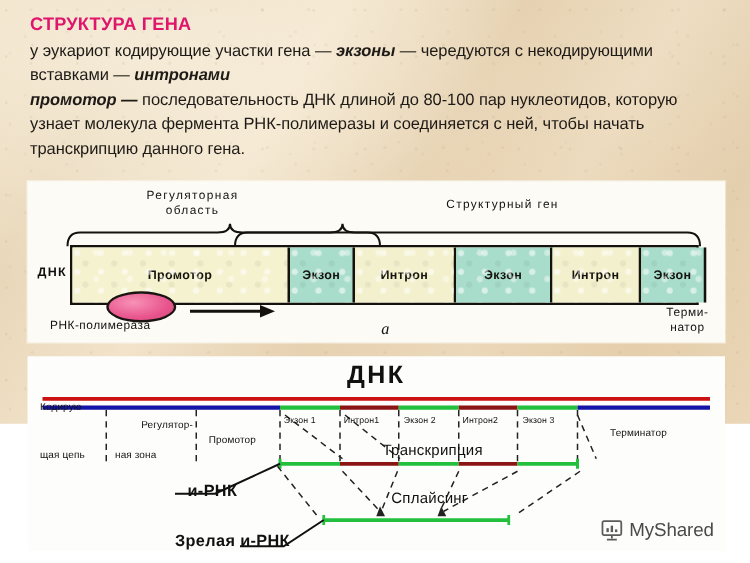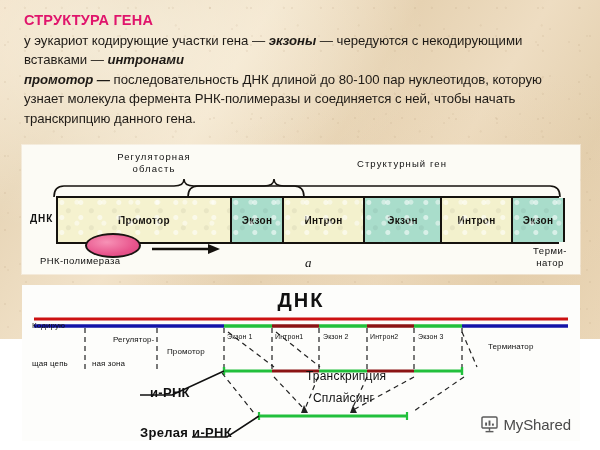--- a/index.html
+++ b/index.html
@@ -246,21 +246,21 @@
     <div class="p2-txt" style="left:70px; top:50px;padding-left:21px;">Регулятор-</div>
     <div class="p2-txt" style="left:70px; top:74px;text-align:center;">ная зона</div>
     <div class="p2-txt" style="left:145px; top:62px;">Промотор</div>
     <div class="p2-txt sm" style="left:205px; top:48px;">Экзон 1</div>
     <div class="p2-txt sm" style="left:253px; top:48px;">Интрон1</div>
     <div class="p2-txt sm" style="left:301px; top:48px;">Экзон 2</div>
     <div class="p2-txt sm" style="left:348px; top:48px;">Интрон2</div>
     <div class="p2-txt sm" style="left:396px; top:48px;">Экзон 3</div>
     <div class="p2-txt" style="left:466px; top:57px;">Терминатор</div>
 
-    <div class="p2-txt big" style="left:284px; top:84px;">Транскрипция</div>
+    <div class="p2-txt big" style="left:284px; top:68px;">Транскрипция</div>
     <div class="p2-txt big" style="left:291px; top:106px;">Сплайсинг</div>
 
     <div class="p2-txt lbl" style="left:128px; top:100px;text-align:right;">и-РНК</div>
     <div class="p2-txt lbl" style="left:118px; top:140px;">Зрелая и-РНК</div>
 
     <div id="mysharedwm">
       <svg width="19" height="19" viewBox="0 0 24 24">
         <rect x="2.5" y="2.5" width="19" height="14" rx="1.5" fill="none" stroke="#5b5b5b" stroke-width="1.8"></rect>
         <rect x="6.5" y="9.5" width="2.4" height="4" fill="#5b5b5b"></rect>
         <rect x="10.8" y="7" width="2.4" height="6.5" fill="#5b5b5b"></rect>

